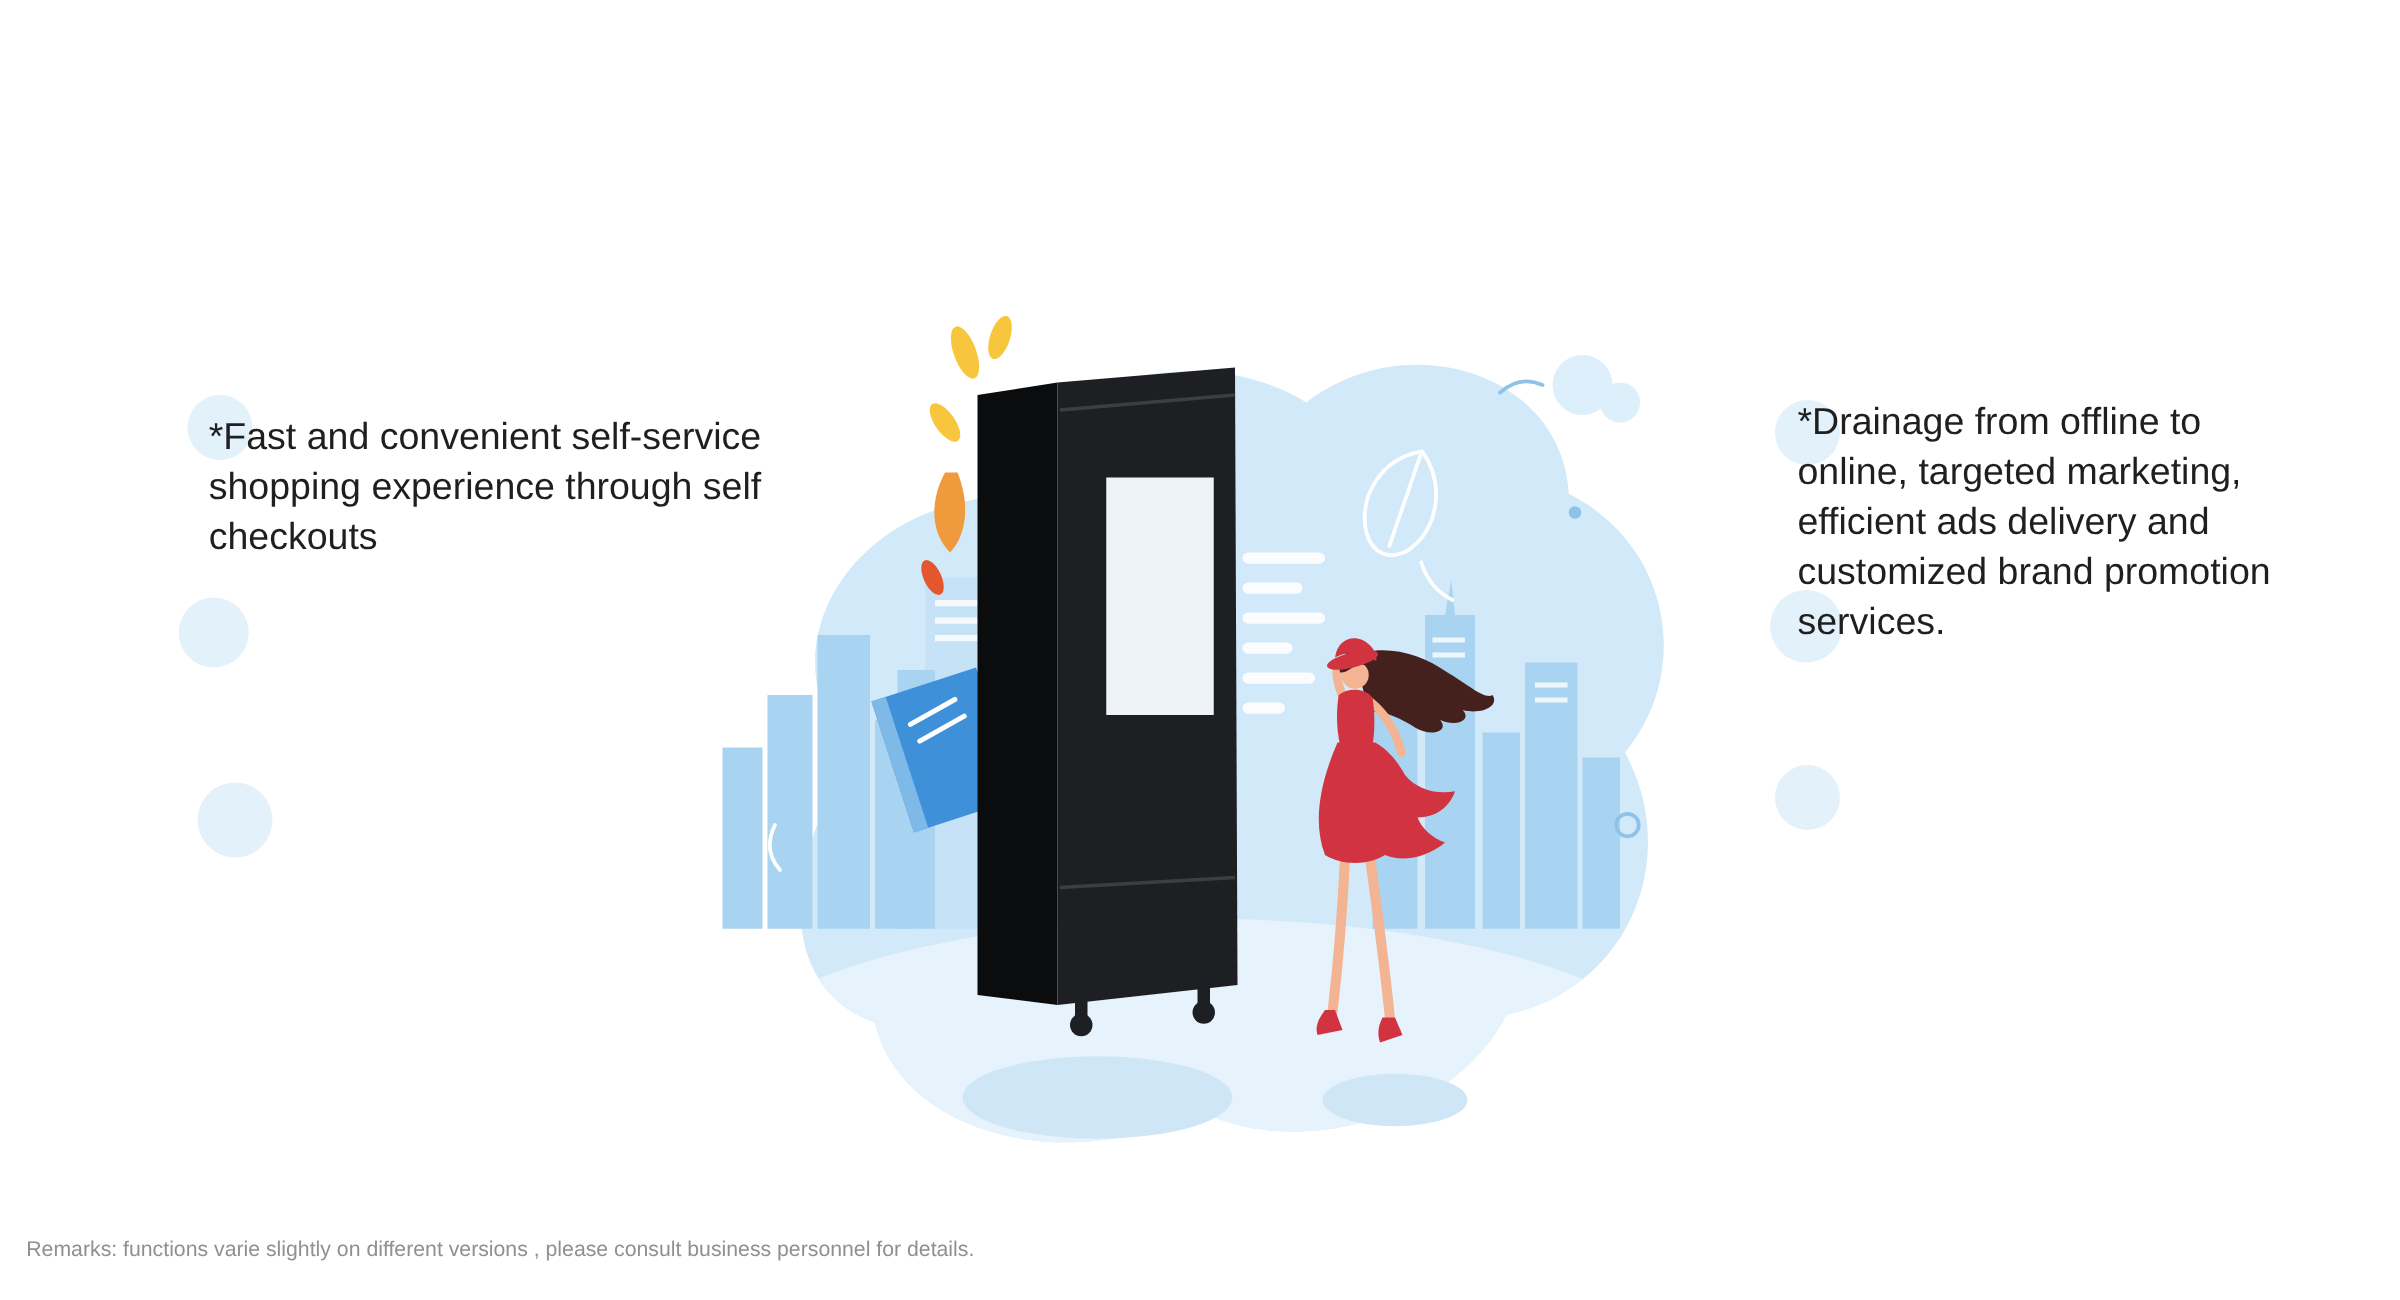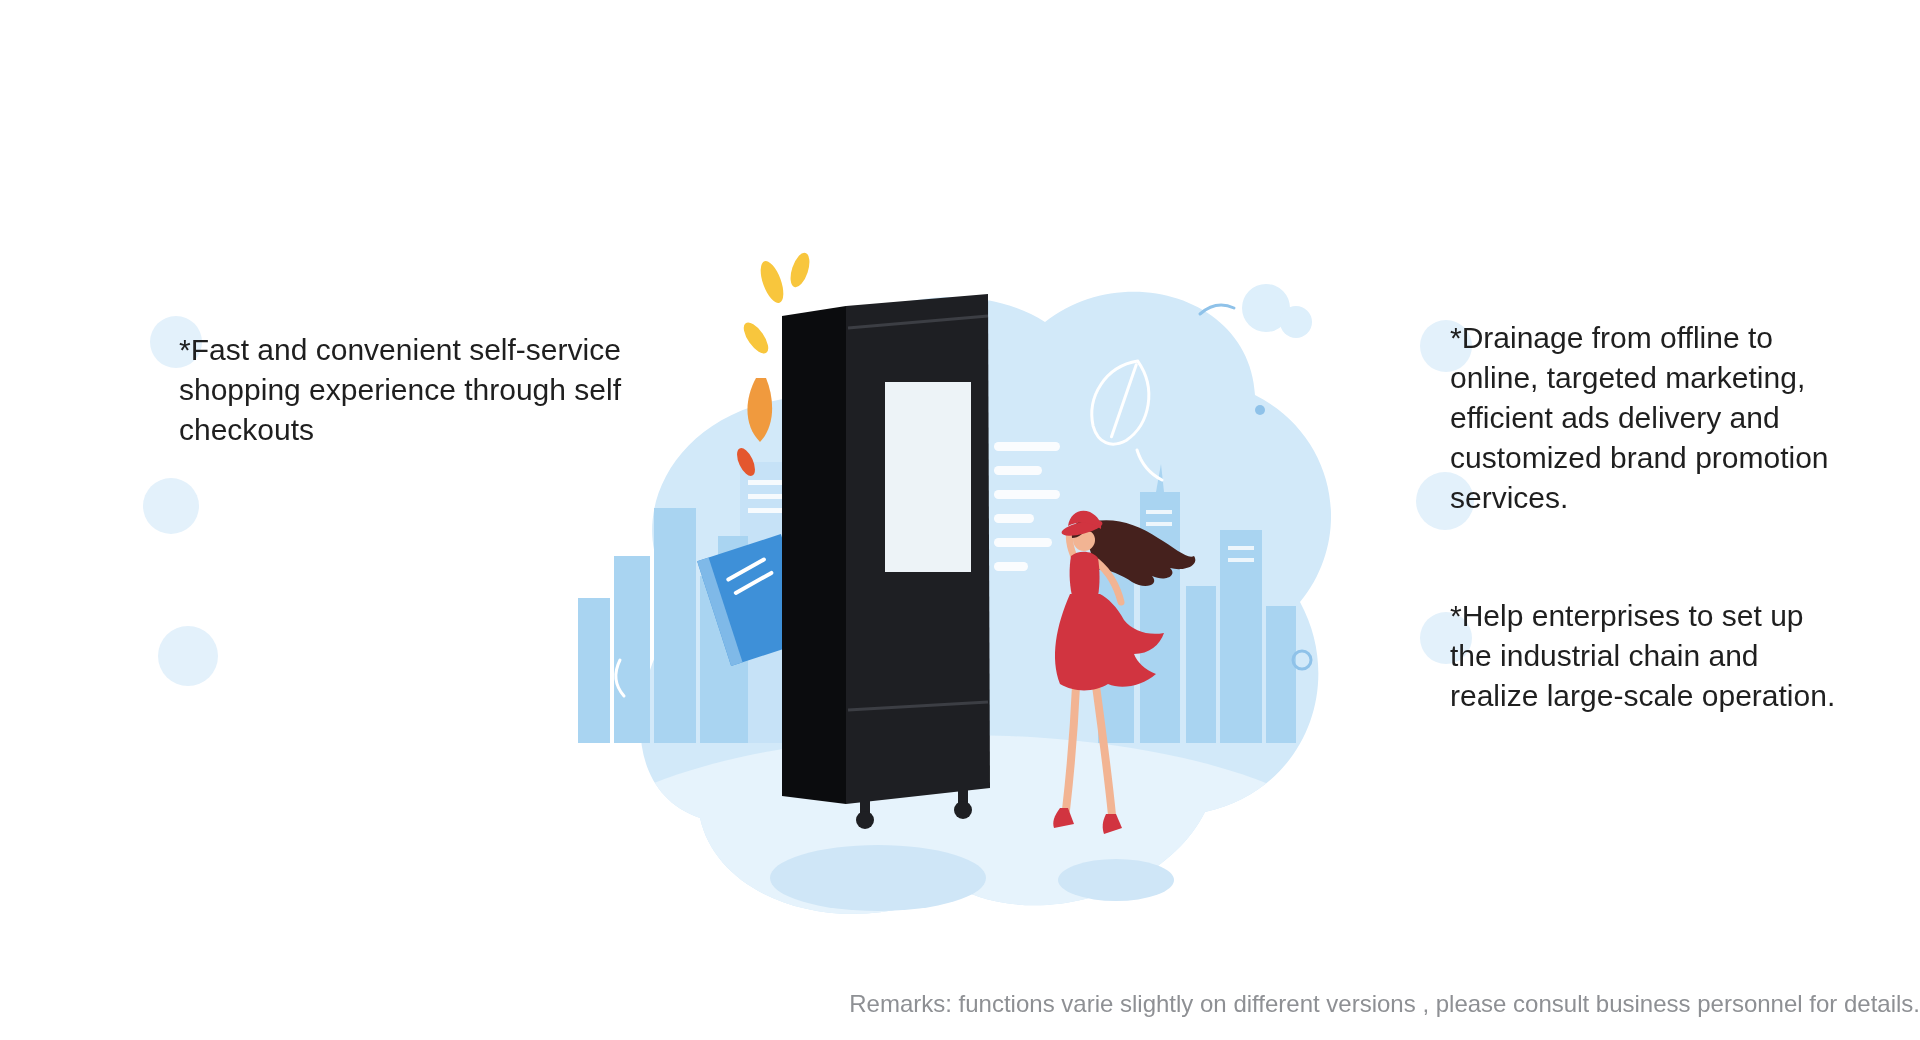--- a/index.html
+++ b/index.html
@@ -16,28 +16,28 @@
   body{
     width:1920px;height:1040px;background:var(--bg);
     font-family:"Liberation Sans", sans-serif;
     position:relative;overflow:hidden;color:var(--text);
   }
   .deco-dot{position:absolute;border-radius:50%;background:#e3f1fb;z-index:1;}
   .features{position:absolute;z-index:3;}
   .features-left{left:163px;top:330px;width:520px;}
   .features-right{left:1434px;top:318px;width:450px;}
   .feature{
-    white-space:pre-line;margin:0 0 20px 16px;
+    white-space:pre-line;margin:0 0 20px 4px;
     font-size:30px;line-height:40px;color:var(--text);font-weight:400;
   }
   .features-right .feature + .feature{margin-top:78px;}
   .illustration{position:absolute;left:560px;top:230px;width:800px;height:700px;z-index:2;}
   .remarks{
-    position:absolute;left:0;top:990px;width:100%;text-align:right;
-    font-size:24px;color:var(--muted);z-index:3;padding-left:21px;
+    position:absolute;left:0;top:990px;width:100%;text-align:left;
+    font-size:17px;color:var(--muted);z-index:3;padding-left:21px;
   }
   
   .f-blob{fill:var(--blob);} .f-bloblight{fill:var(--blob-light);}
   .f-sky{fill:var(--skyline);} .f-skylight{fill:var(--skyline-light);}
   .f-white{fill:#ffffff;} .f-front{fill:var(--machine-front);}
   .f-side{fill:var(--machine-side);} .f-screen{fill:var(--screen);}
   .f-card{fill:var(--card);} .f-cardlight{fill:var(--card-light);}
   .f-yellow{fill:var(--yellow);} .f-orange{fill:var(--orange);}
   .f-red{fill:var(--red);} .f-skin{fill:var(--skin);} .f-hair{fill:var(--hair);}
   .f-shadow{fill:var(--shadow);} .f-deco{fill:var(--deco);}
@@ -61,23 +61,20 @@
 shopping experience through self
 checkouts</p>
 </div>
 
 <div class="features features-right">
   <p class="feature">*Drainage from offline  to
 online, targeted marketing,
 efficient ads delivery and
 customized brand promotion
 services.</p>
-  <p class="feature">*Help enterprises to set up
-the industrial chain and
-realize large-scale operation.</p>
 </div>
 
 <svg class="illustration" viewBox="0 0 800 700" aria-hidden="true">
   <defs>
     <path id="blobPath" d="M125,375 C55,310 100,185 230,168 C255,75 400,38 485,92 C565,30 690,68 695,165 C775,205 795,305 740,372 C785,455 745,560 645,582 C605,662 480,700 398,658 C298,712 160,678 140,588 C58,560 68,448 125,375 Z"></path>
     <clipPath id="blobClip">
         <use href="#blobPath"></use>
       </clipPath>
   </defs>
 

